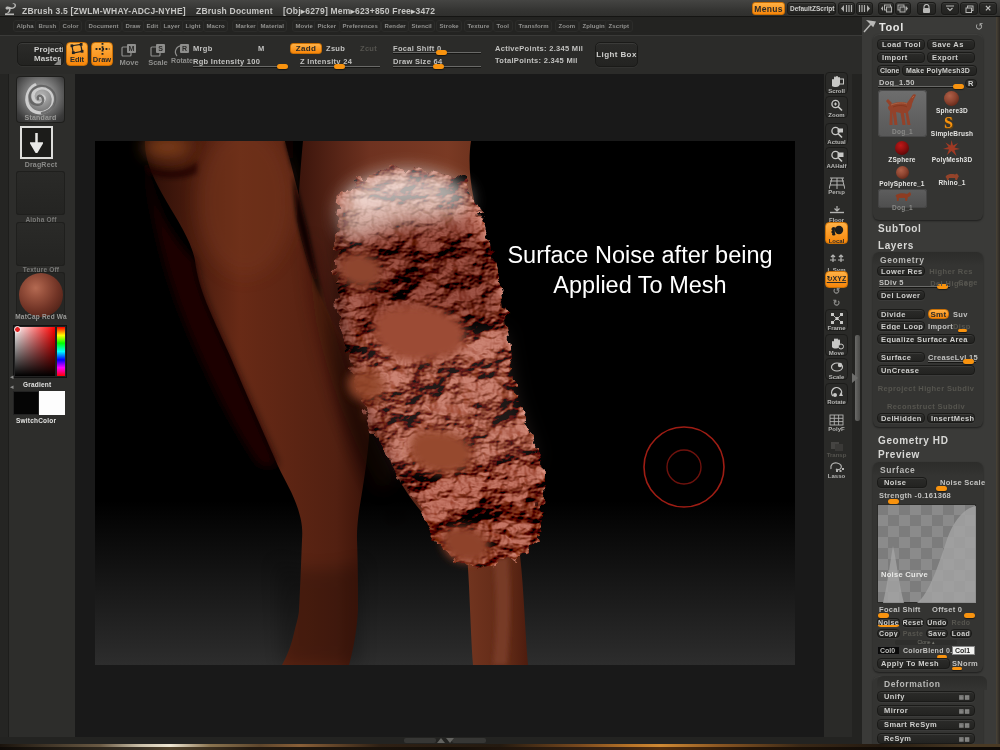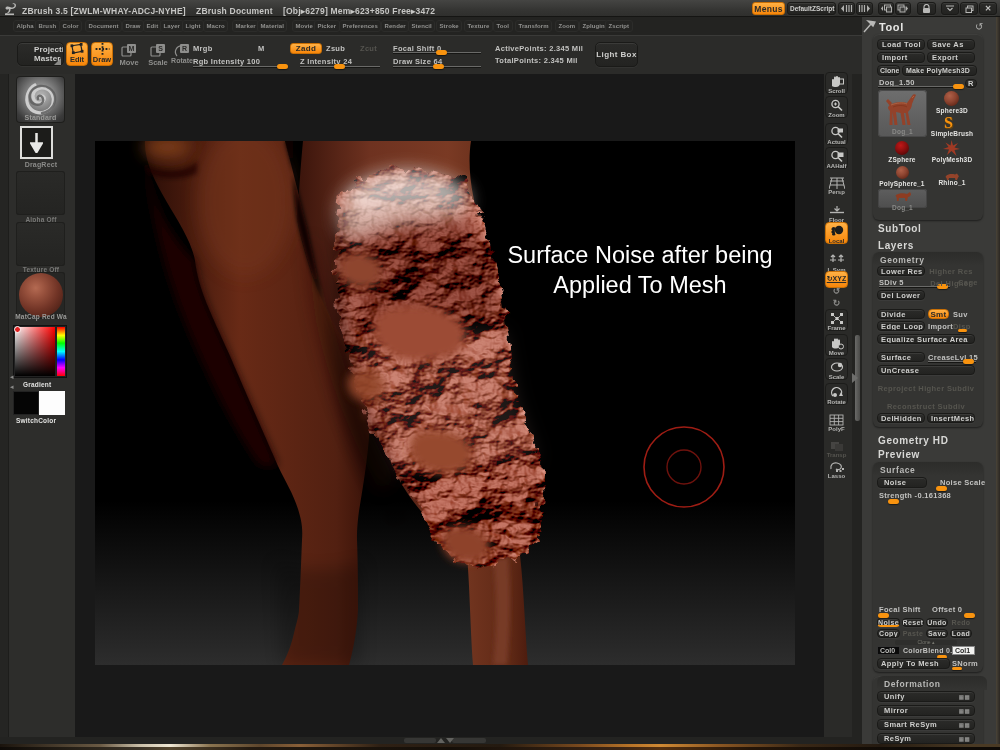--- a/index.html
+++ b/index.html
@@ -526,20 +526,26 @@
 <div class="sect" style="left:878px;top:449px;">Preview</div>
 
 <div class="cont" style="left:873px;top:462px;width:110px;height:210px;"></div>
 <div class="chdr" style="left:873px;top:462px;width:110px;">Surface</div>
 <div class="btn" style="left:877px;top:477px;width:50px;height:11px;">Noise</div>
 <div class="lbl" style="left:940px;top:478px;">Noise Scale</div>
 <div class="knob" style="left:936px;top:486px;"></div>
 <div class="lbl" style="left:879px;top:491px;">Strength -0.161368</div>
 <div class="knob" style="left:888px;top:499px;"></div>
 
+<div class="abs" style="left:877px;top:504px;width:99px;height:99px;background:repeating-conic-gradient(#8b8b8b 0% 25%, #7c7c7c 0% 50%) 0 0/22px 22px;box-shadow:inset 0 0 0 1px #2a2a28;overflow:hidden;">
+<svg width="99" height="99" viewBox="0 0 99 99">
+        <path d="M0 99 L6 99 C11 78 14 52 16 42 C19 54 22 80 27 99 L40 99 C52 90 62 60 70 35 C78 14 88 4 99 2 L99 99 Z" fill="#a2a2a2" opacity="0.85"></path>
+      </svg>
+<div class="lbl" style="left:4px;top:66px;color:#e8e8e6;font-size:7.5px;">Noise Curve</div>
+</div>
 <div class="lbl" style="left:879px;top:605px;">Focal Shift</div>
 <div class="knob" style="left:878px;top:613px;"></div>
 <div class="lbl" style="left:932px;top:605px;">Offset 0</div>
 <div class="knob" style="left:964px;top:613px;"></div>
 <div class="btn btnc" style="left:877px;top:618px;width:23px;height:9px;font-size:7px;border-bottom:2px solid #f8930f;">Noise</div>
 <div class="btn btnc" style="left:902px;top:618px;width:22px;height:9px;font-size:7px;">Reset</div>
 <div class="btn btnc" style="left:926px;top:618px;width:22px;height:9px;font-size:7px;">Undo</div>
 <div class="dim" style="left:950px;top:618px;width:22px;height:9px;justify-content:center;padding-left:0;font-size:7px;">Redo</div>
 <div class="btn btnc" style="left:877px;top:629px;width:23px;height:9px;font-size:7px;">Copy</div>
 <div class="dim" style="left:902px;top:629px;width:22px;height:9px;justify-content:center;padding-left:0;font-size:7px;">Paste</div>

